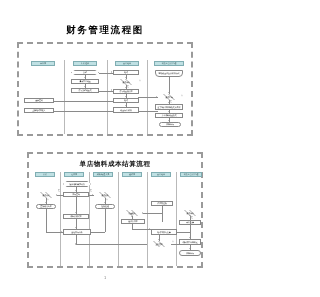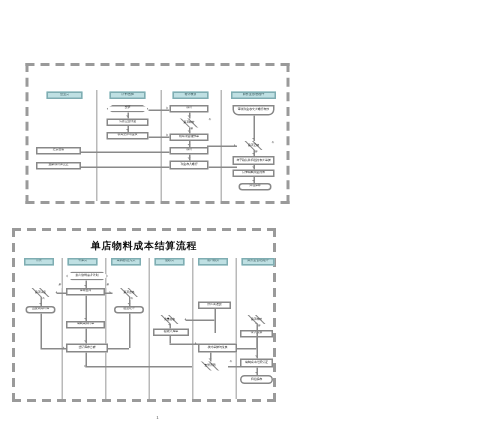--- a/index.html
+++ b/index.html
@@ -36,21 +36,21 @@
     white-space: nowrap;
   }
   
   .chart-frame {
     position: absolute;
     box-sizing: border-box;
     border: 2px dashed #9a9a9a;
     background: #ffffff;
   }
   .chart-frame.one { left: 17px; top: 42px;  width: 176px; height: 94px; }
-  .chart-frame.two { left: 8px; top: 152px; width: 176px; height: 116px; }
+  .chart-frame.two { left: 27px; top: 152px; width: 176px; height: 116px; }
 
   .chart-title {
     position: absolute;
     left: 0;
     width: 100%;
     text-align: center;
     font-family: "DejaVu Serif", "Liberation Serif", serif;
     font-size: 6.6px;
     font-weight: bold;
     letter-spacing: 0.5px;
@@ -167,20 +167,21 @@
     text-align: center;
     font-size: 3px;
     color: #555;
   }
 </style>
 </head>
 <body>
 
 <div class="page">
 
+  <div class="doc-title">财务管理流程图</div>
 
   <div class="chart-frame one">
 
     <div class="lane-sep" style="left:45px;  top:16px; height:74px;"></div>
     <div class="lane-sep" style="left:88px;  top:16px; height:74px;"></div>
     <div class="lane-sep" style="left:128px; top:16px; height:74px;"></div>
 
     <div class="lane-head" style="left:12px; top:17px; width:24px; height:5px;">营业员</div>
     <div class="lane-head" style="left:54px; top:17px; width:24px; height:5px;">店长/值班</div>
     <div class="lane-head" style="left:96px; top:17px; width:24px; height:5px;">会计核算</div>

